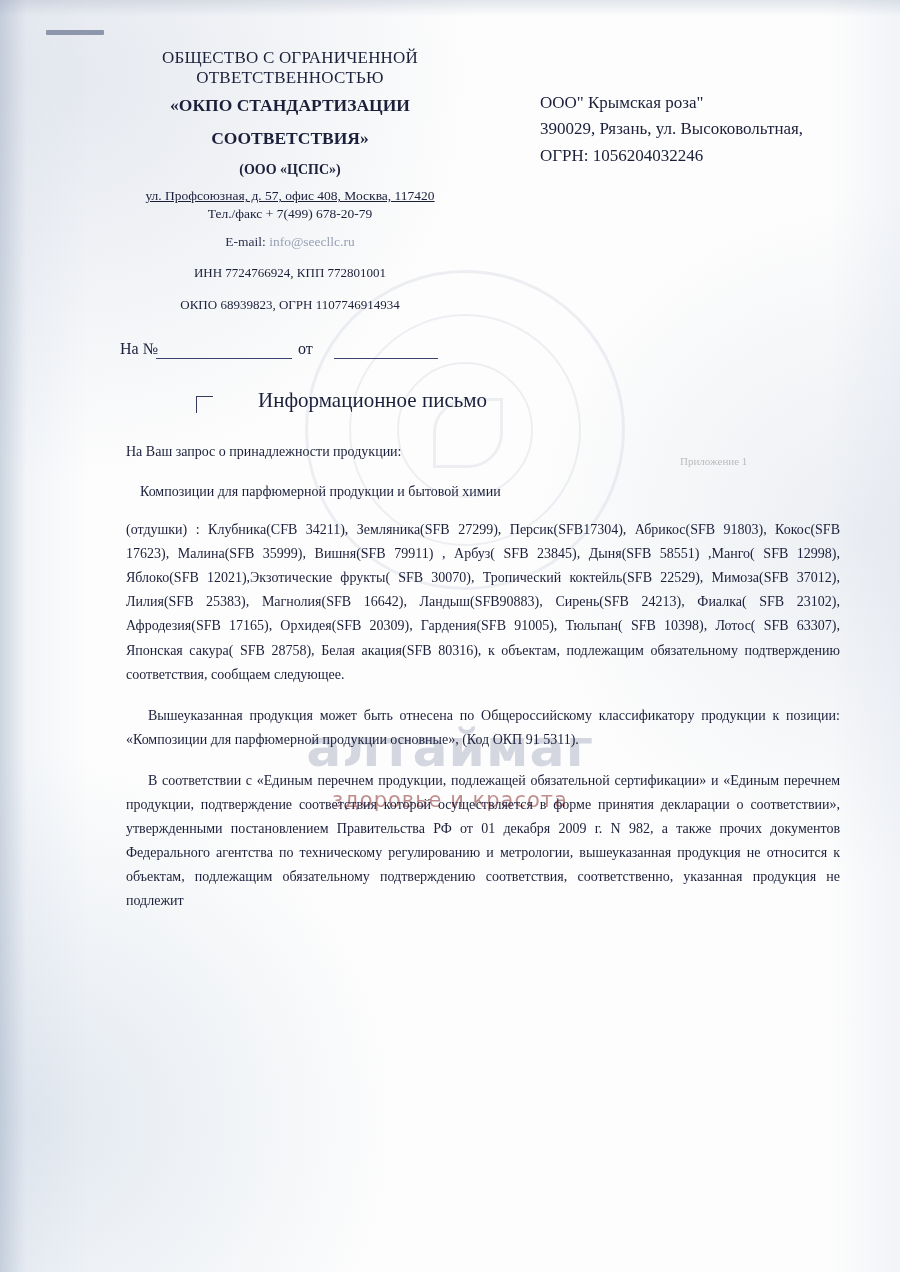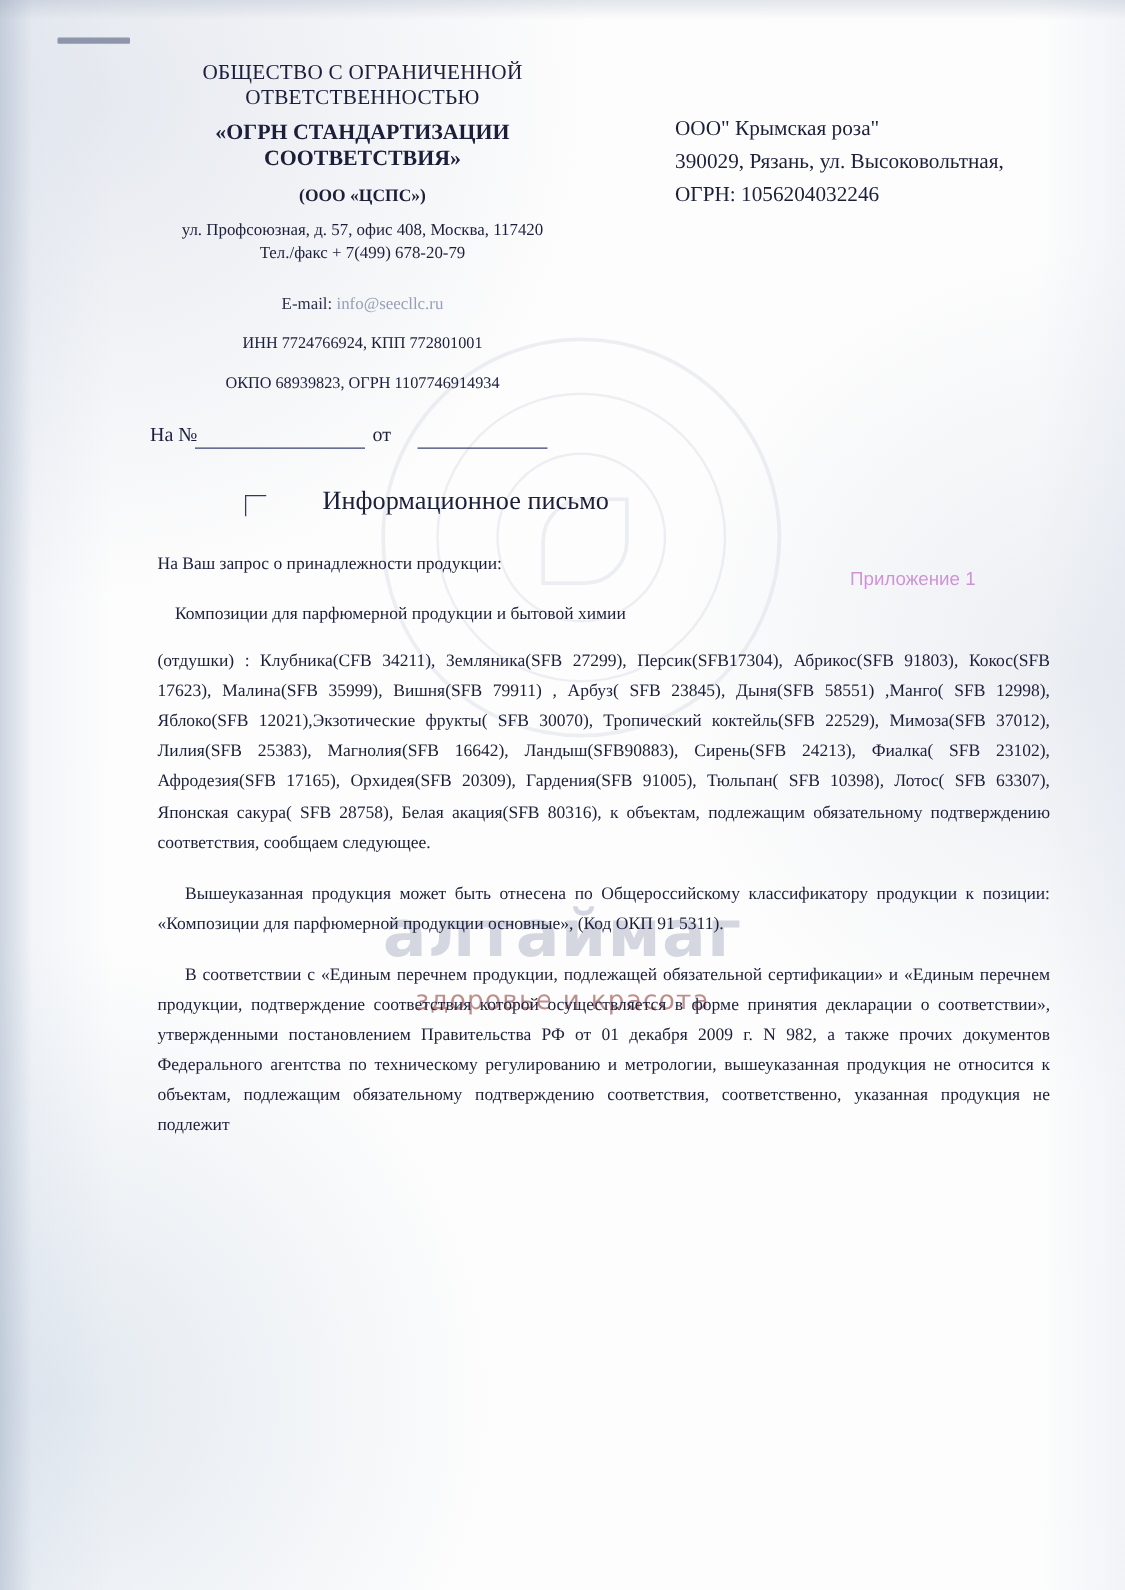--- a/index.html
+++ b/index.html
@@ -112,23 +112,23 @@
     font-family: "DejaVu Sans", sans-serif;
     font-size: 21px;
     letter-spacing: 1px;
     color: #7f1d1d;
     opacity: .5;
     white-space: nowrap;
     pointer-events: none;
   }
   .wm-faint {
     position: absolute;
-    font-family: Liberation Sans, sans-serif;
-    font-size: 15px;
-    color: #a21caf;
+    font-family: Liberation Serif, serif;
+    font-size: 11px;
+    color: #737373;
     opacity: .45;
     pointer-events: none;
   }
 
   
   .header {
     position: absolute;
     left: 120px;
     top: 48px;
     width: 340px;
@@ -147,28 +147,29 @@
   }
   .hdr-abbr {
     font-size: 14px;
     font-weight: bold;
     margin-top: 12px;
   }
   .hdr-addr {
     font-size: 13.5px;
     margin-top: 9px;
     line-height: 1.3;
+    text-decoration: underline;
   }
   .hdr-phone {
     font-size: 13.5px;
     line-height: 1.3;
   }
   .hdr-email {
     font-size: 13.5px;
-    margin-top: 25px;
+    margin-top: 12px;
     color: #2b3050;
   }
   .hdr-email .blurred {
     color: #97a0b6;
   }
   .hdr-req {
     font-size: 13px;
     line-height: 1.35;
     margin-top: 14px;
   }
@@ -296,22 +297,22 @@
   </div>
   <div class="wm-brand">
     <span>алтаймаг</span>
   </div>
   <div class="wm-sub">здоровье и красота</div>
   <div class="wm-faint" style="left:680px; top:455px;">Приложение 1</div>
 
   <div class="header">
     <div class="hdr-org">ОБЩЕСТВО С ОГРАНИЧЕННОЙ</div>
     <div class="hdr-org">ОТВЕТСТВЕННОСТЬЮ</div>
-    <div class="hdr-name">«ОГРН СТАНДАРТИЗАЦИИ</div>
-    <div class="hdr-name" style="margin-top:0;">СООТВЕТСТВИЯ»</div>
+    <div class="hdr-name">«ОКПО СТАНДАРТИЗАЦИИ</div>
+    <div class="hdr-name" style="margin-top:12px;">СООТВЕТСТВИЯ»</div>
     <div class="hdr-abbr">(ООО «ЦСПС»)</div>
     <div class="hdr-addr">ул. Профсоюзная, д. 57, офис 408, Москва, 117420</div>
     <div class="hdr-phone">Тел./факс + 7(499) 678-20-79</div>
     <div class="hdr-email">
       <span>E-mail:</span>
       <span class="blurred">info@seecllc.ru</span>
     </div>
     <div class="hdr-req">ИНН 7724766924, КПП 772801001</div>
     <div class="hdr-req">ОКПО 68939823, ОГРН 1107746914934</div>
   </div>

